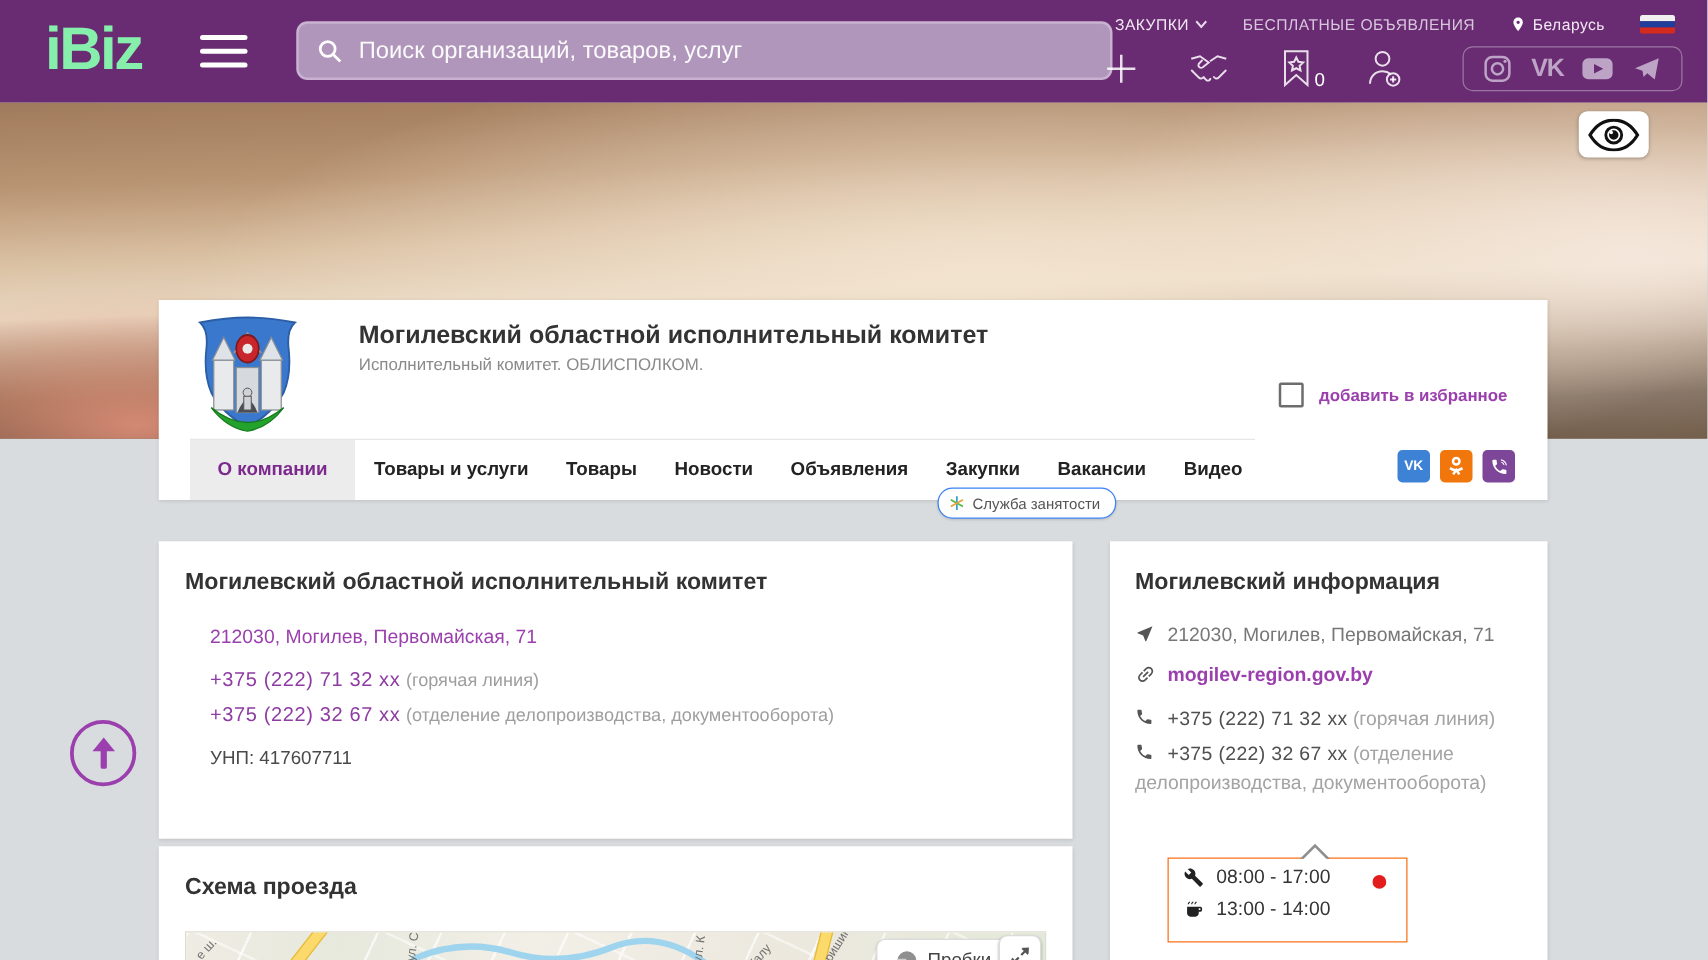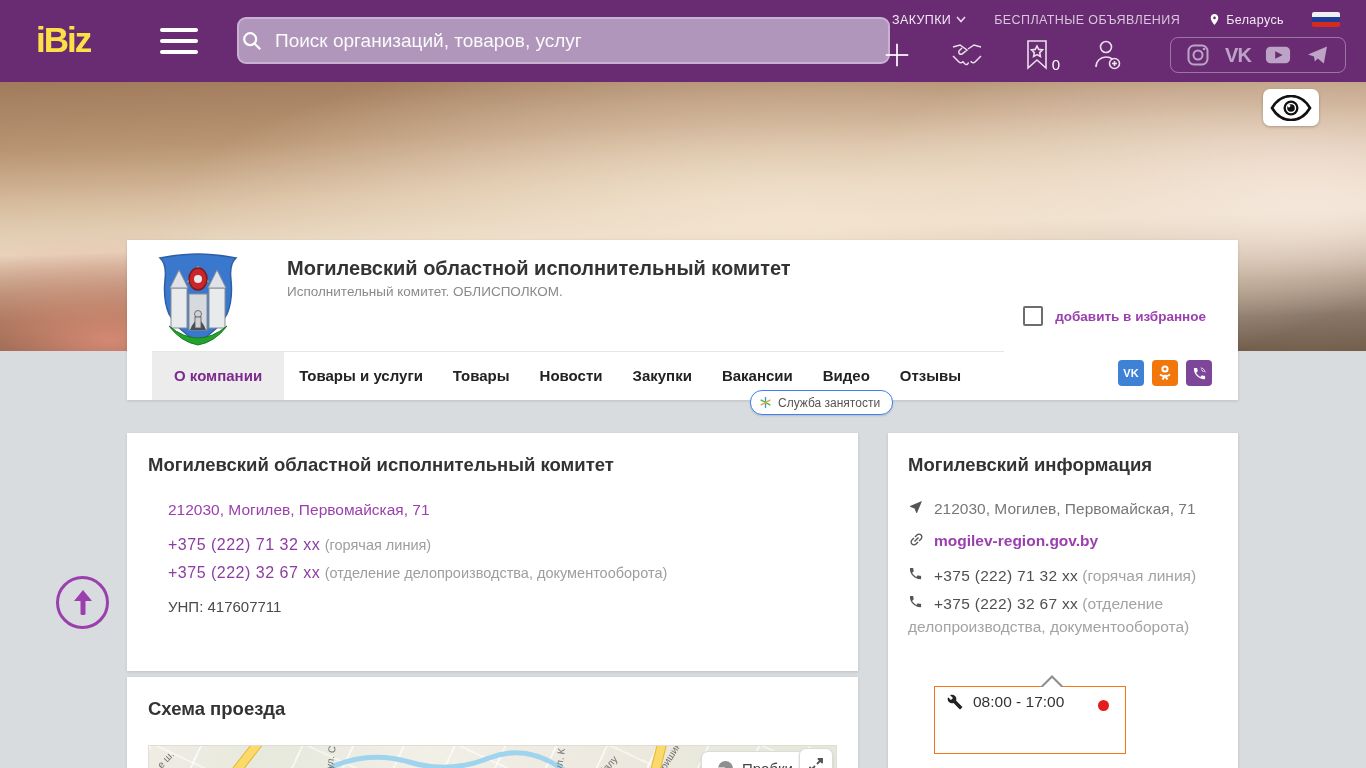--- a/index.html
+++ b/index.html
@@ -2,24 +2,24 @@
 <html><head>
 <meta charset="utf-8">
 <style>
   * { margin:0; padding:0; box-sizing:border-box; }
   html,body { width:1366px; height:768px; overflow:hidden; }
   body { font-family:"Liberation Sans", sans-serif; background:#d9dcde; position:relative; }
   .page { position:relative; width:1366px; height:768px; overflow:hidden; }
 
   
   .topbar { position:absolute; left:0; top:0; width:1366px; height:82px; background:#692c72; z-index:30; }
-  .logo { position:absolute; left:36px; top:14px; color:#fde047; font-size:35px; font-weight:bold; letter-spacing:-2px; line-height:52px; }
+  .logo { position:absolute; left:36px; top:14px; color:#86efac; font-size:48px; font-weight:bold; letter-spacing:-2px; line-height:52px; }
   .burger { position:absolute; left:160px; top:28px; width:38px; height:28px; cursor:pointer; }
   .burger span { display:block; height:4px; background:#fff; border-radius:2px; margin-bottom:7px; }
-  .search-wrap { position:absolute; left:237px; top:17px; width:653px; height:47px; background:#b096ba; border:2px solid #c9b2d1; border-radius:9px; display:flex; align-items:center; padding:0 2px; }
+  .search-wrap { position:absolute; left:237px; top:17px; width:653px; height:47px; background:#b096ba; border:2px solid #c9b2d1; border-radius:9px; display:flex; align-items:center; padding:0 14px; }
   .search-wrap svg { flex:0 0 auto; margin-right:12px; }
   .search-input { flex:1; background:transparent; border:none; outline:none; color:#fff; font-size:19px; font-family:"Liberation Sans",sans-serif; }
   .search-input::placeholder { color:#ffffff; opacity:.95; }
   .top-links { position:absolute; right:26px; top:12px; display:flex; align-items:center; gap:28px; color:#fff; font-size:12.5px; }
   .top-link { display:flex; align-items:center; gap:5px; cursor:pointer; color:#f2e8f4; letter-spacing:.4px; }
   .top-link.dim { color:#d8c6dd; }
   .flag { width:28px; height:15px; display:flex; flex-direction:column; border-radius:2px; overflow:hidden; cursor:pointer; }
   .flag div { flex:1; }
   .hdr-icons { position:absolute; right:0; top:33px; display:flex; align-items:center; gap:0; }
   .hdr-ic { width:70px; height:44px; display:flex; align-items:center; justify-content:center; color:rgba(255,255,255,.85); cursor:pointer; position:relative; }
@@ -241,24 +241,24 @@
     <div class="c-desc">Исполнительный комитет. ОБЛИСПОЛКОМ.</div>
     <div class="fav-row">
       <span class="fav-box"></span>
       <span class="fav-label">добавить в избранное</span>
     </div>
     <nav class="tabs">
       <span class="tab active">О компании</span>
       <span class="tab">Товары и услуги</span>
       <span class="tab">Товары</span>
       <span class="tab">Новости</span>
+      <span class="tab">Объявления</span>
       <span class="tab">Закупки</span>
       <span class="tab">Вакансии</span>
       <span class="tab">Видео</span>
-      <span class="tab">Отзывы</span>
     </nav>
     <div class="card-socials">
       <div class="csoc vk">VK</div>
       <div class="csoc ok">
         <svg width="14" height="16" viewBox="0 0 14 16" fill="none" stroke="#fff" stroke-width="2">
             <circle cx="7" cy="4" r="2.6"></circle>
             <path d="M2 9.5c3 2.2 7 2.2 10 0"></path>
             <path d="M4.5 14.5L7 11l2.5 3.5"></path>
           </svg>
       </div>
@@ -361,20 +361,27 @@
     </div>
 
 
     <div class="hours-box">
       <div class="hrow">
         <svg class="hic" width="16" height="16" viewBox="0 0 24 24" fill="#222">
             <path d="M22.7 19l-9.1-9.1c.9-2.3.4-5-1.5-6.9-2-2-5-2.4-7.4-1.3L9 6 6 9 1.6 4.7C.4 7.1.9 10.1 2.9 12.1c1.9 1.9 4.6 2.4 6.9 1.5l9.1 9.1c.4.4 1 .4 1.4 0l2.3-2.3c.5-.4.5-1.1.1-1.4z"></path>
           </svg>
         <span>08:00 - 17:00</span>
       </div>
+      <div class="hrow">
+        <svg class="hic" width="16" height="16" viewBox="0 0 24 24" fill="#222">
+            <path d="M20 8H4v8c0 2.2 1.8 4 4 4h6c2.2 0 4-1.8 4-4v-2h2c1.1 0 2-.9 2-2v-2c0-1.1-.9-2-2-2zm0 4h-2v-2h2v2z"></path>
+            <path d="M7 2c0 1-1.5 1.5-1.5 3M11 2c0 1-1.5 1.5-1.5 3M15 2c0 1-1.5 1.5-1.5 3" stroke="#222" stroke-width="1.4" fill="none"></path>
+          </svg>
+        <span>13:00 - 14:00</span>
+      </div>
       <span class="open-dot"></span>
     </div>
   </div>
 
   <button class="scroll-top">
     <svg width="22" height="28" viewBox="0 0 22 28" fill="#9a3fad">
         <rect x="8.5" y="9" width="5" height="17" rx="1.5"></rect>
         <polygon points="11,1 20,12 2,12"></polygon>
       </svg>
   </button>

